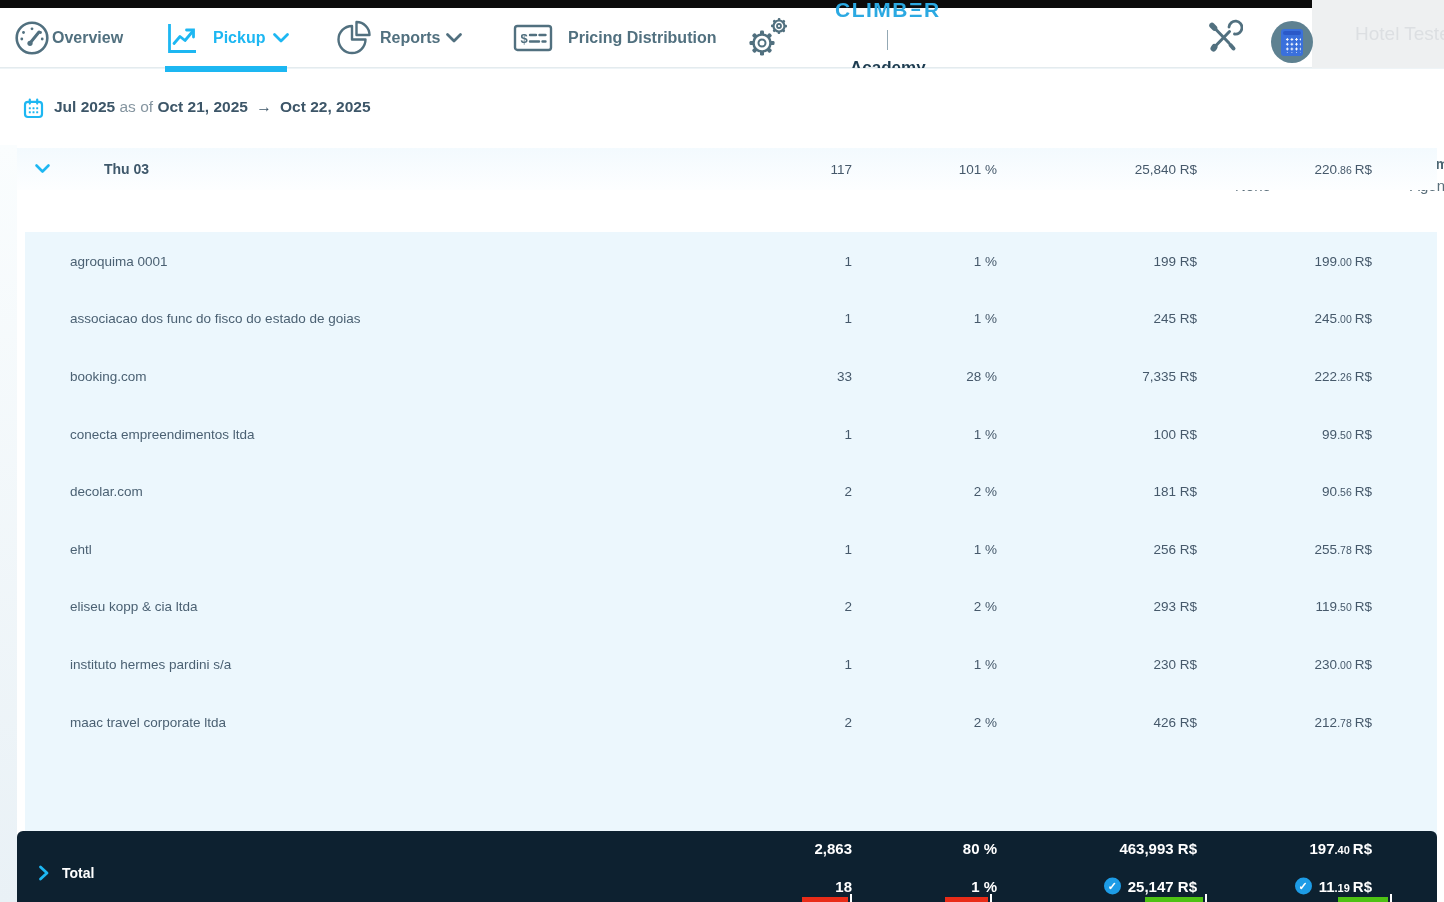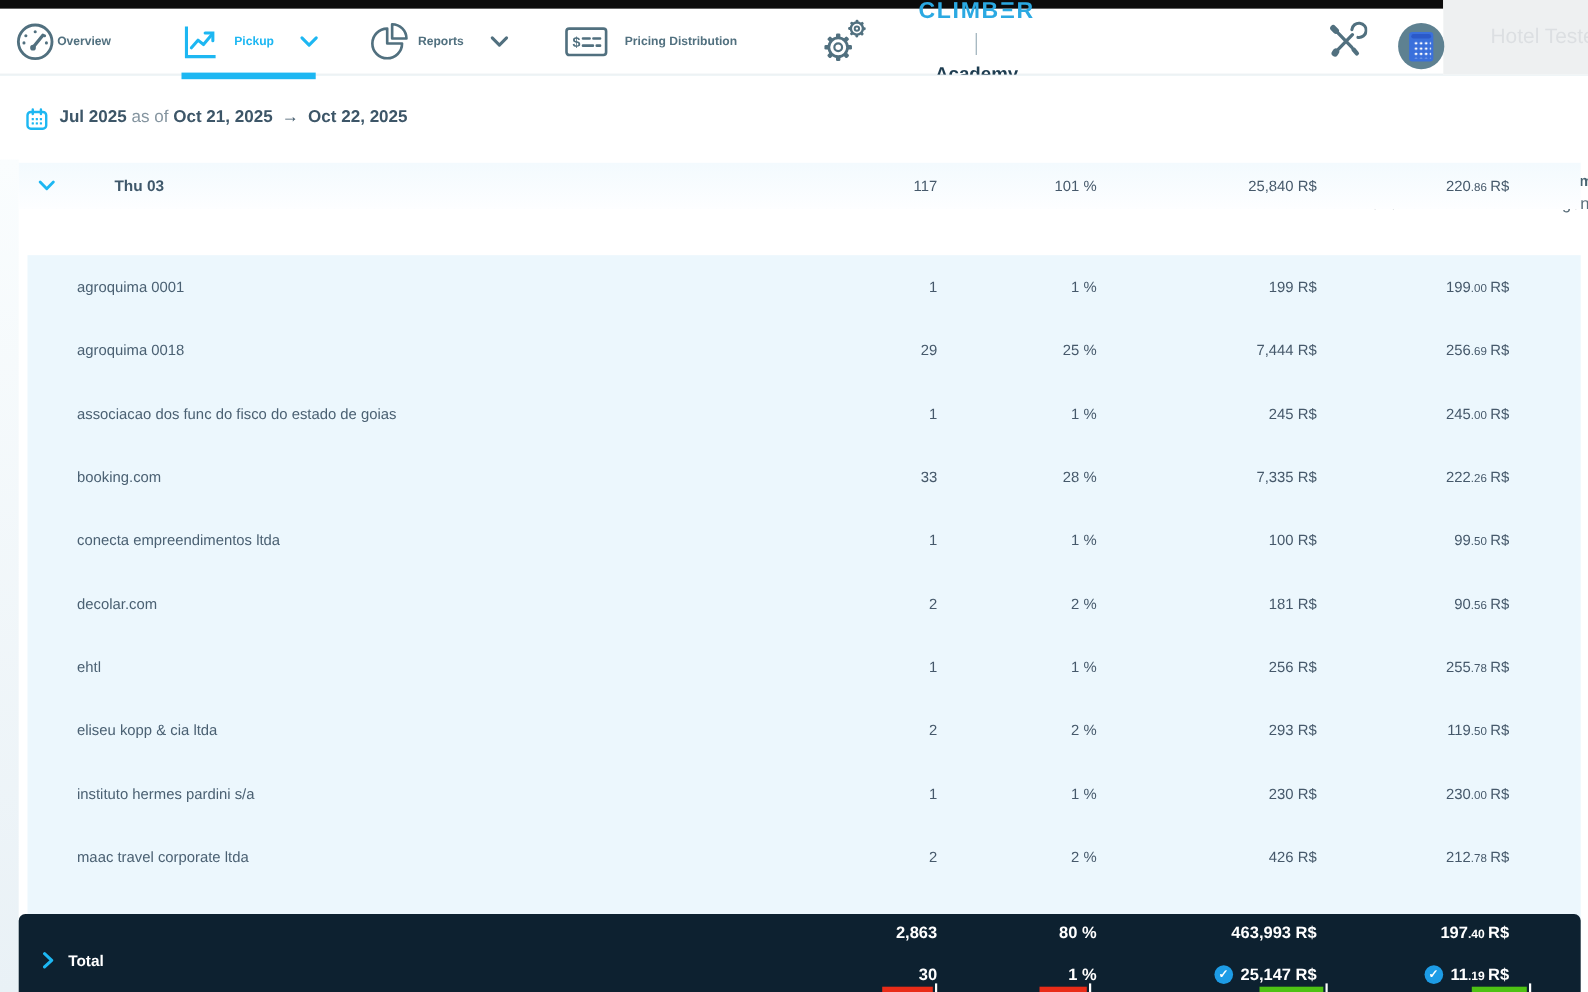--- a/index.html
+++ b/index.html
@@ -9,21 +9,21 @@
 
   
   .top-strip { position:absolute; left:0; top:0; width:1312px; height:8px; background:#0b0b0b; }
   .top-right-panel { position:absolute; left:1312px; top:0; width:132px; height:68px; background:#eef0f1; overflow:hidden; }
   .hotel-name { position:absolute; left:43px; top:50%; transform:translateY(-50%); white-space:nowrap;
     font-size:19px; color:#dcdfe2; font-weight:400; }
 
   
   .nav { position:absolute; left:0; top:8px; width:1312px; height:60px; background:#fff; border-bottom:1px solid #e4ebee; }
   .nav-abs { position:absolute; top:50%; transform:translateY(-50%); }
-  .nav-label { font-size:11px; font-weight:700; color:#51707f; white-space:nowrap; }
+  .nav-label { font-size:16px; font-weight:700; color:#51707f; white-space:nowrap; }
   .nav-label.active { color:#1db7f2; }
   .pickup-underline { position:absolute; left:165px; top:66px; width:122px; height:6px; background:#1db7f2; z-index:3; }
 
   .brand { display:flex; align-items:center; gap:8px;flex-direction:column; }
   .brand-climber { font-size:21px; font-weight:700; letter-spacing:1.5px; color:#2ba9e2; }
   .brand-sep { width:0; height:20px; border-left:1.5px solid #93a8b4; }
   .brand-academy { font-size:17px; font-weight:600; color:#1d3c50; }
 
   .avatar { position:absolute; left:1271px; top:13px; width:42px; height:42px; border-radius:50%;
     background:#5e8191; overflow:hidden; }
@@ -299,27 +299,20 @@
     <div class="sub-block">
       <div id="rows-container">
   <div class="sub-row">
     <span class="cell name">agroquima 0001</span>
     <span class="cell num col-rn">1</span>
     <span class="cell num col-occ">1 %</span>
     <span class="cell num col-rev">199 R$</span>
     <span class="cell num col-adr"><span>199</span><span class="dec">.00</span><span class="cur">R$</span></span>
   </div>
 
-  <div class="sub-row">
-    <span class="cell name">agroquima 0018</span>
-    <span class="cell num col-rn">29</span>
-    <span class="cell num col-occ">25 %</span>
-    <span class="cell num col-rev">7,444 R$</span>
-    <span class="cell num col-adr"><span>256</span><span class="dec">.69</span><span class="cur">R$</span></span>
-  </div>
 
   <div class="sub-row">
     <span class="cell name">associacao dos func do fisco do estado de goias</span>
     <span class="cell num col-rn">1</span>
     <span class="cell num col-occ">1 %</span>
     <span class="cell num col-rev">245 R$</span>
     <span class="cell num col-adr"><span>245</span><span class="dec">.00</span><span class="cur">R$</span></span>
   </div>
 
   <div class="sub-row">
@@ -392,21 +385,21 @@
             <path d="M2.5 2 L9 8 L2.5 14" stroke="#1db7f2" stroke-width="2.8" fill="none" stroke-linecap="round" stroke-linejoin="round"></path>
           </svg>
         <span class="total-label">Total</span>
       </span>
 
       <span class="t-cell t-row1 num col-rn">2,863</span>
       <span class="t-cell t-row1 num col-occ">80 %</span>
       <span class="t-cell t-row1 num col-rev">463,993 R$</span>
       <span class="t-cell t-row1 num col-adr"><span>197</span><span class="dec">.40</span><span class="cur">R$</span></span>
 
-      <span class="t-cell t-row2 num col-rn">30</span>
+      <span class="t-cell t-row2 num col-rn">18</span>
       <span class="t-cell t-row2 num col-occ">1 %</span>
       <span class="t-cell t-row2 num col-rev with-badge">
         <span class="check-badge">✓</span>
         <span>25,147 R$</span>
       </span>
       <span class="t-cell t-row2 num col-adr with-badge">
         <span class="check-badge">✓</span>
         <span><span>11</span><span class="dec">.19</span><span class="cur">R$</span></span>
       </span>
 

